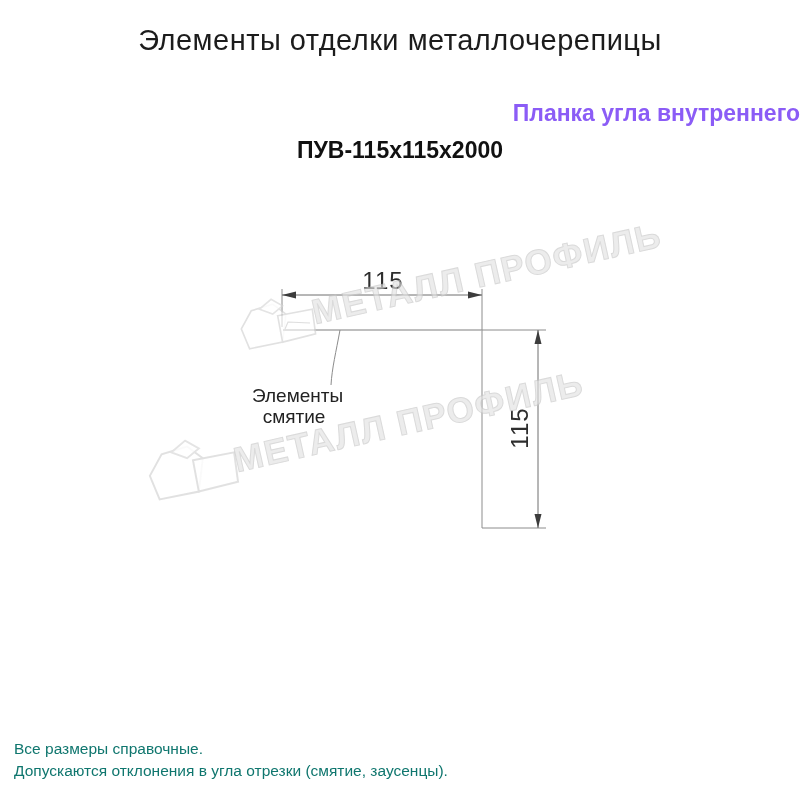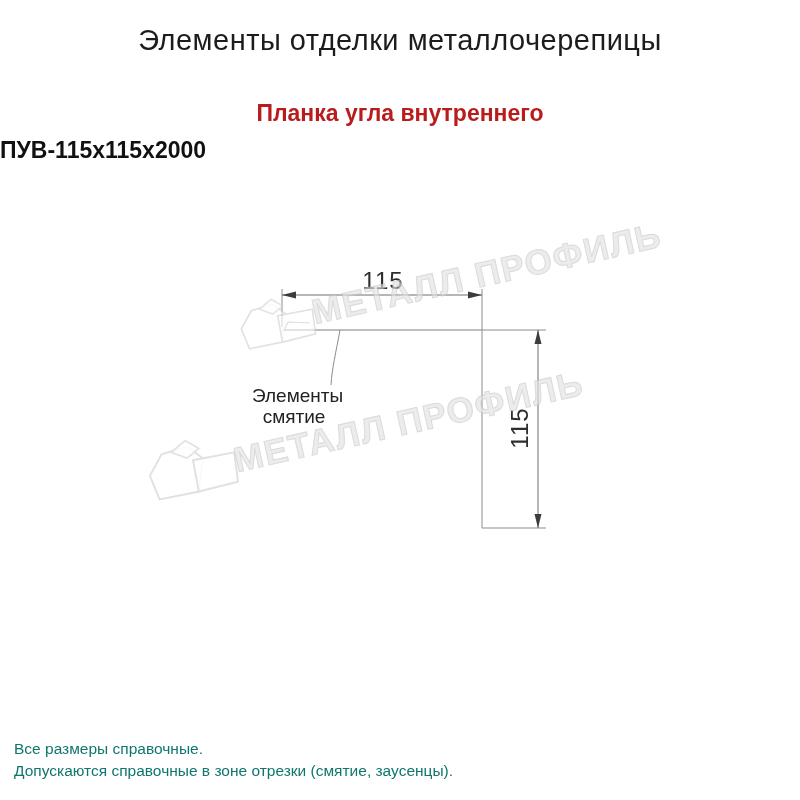--- a/index.html
+++ b/index.html
@@ -14,26 +14,27 @@
   .abs{position:absolute;}
   .page-title{
     top:24px;left:0;width:800px;
     text-align:center;
     font-size:29px;
     letter-spacing:0.5px;
     color:#1c1c1c;
   }
   .product-name{
     top:100px;left:0;width:800px;
-    text-align:center;
+    text-align:right;
     font-size:23px;font-weight:700;
-    color:#b91c1c;
+    color:#8b5cf6;
   }
   .product-sku{
     top:137px;left:0;width:800px;
+    text-align:center;
     font-size:23px;font-weight:700;
     color:#111;
   }
   .drawing-layer{top:0;left:0;z-index:2;}
   .face-label{
     left:252px;top:385px;width:84px;
     text-align:center;
     font-size:19px;line-height:21px;
     color:#222;
     z-index:2;
@@ -109,16 +110,16 @@
     <path d="M340,330 C336,352 332,368 331,385" fill="none" stroke="#8c8c8c" stroke-width="1"></path>
   </svg>
 
   <div class="abs face-label">
     <div>Элементы</div>
     <div>смятие</div>
   </div>
 
   <div class="abs footer">
     <div>Все размеры справочные.</div>
-    <div>Допускаются справочные в зоне отрезки (смятие, заусенцы).</div>
+    <div>Допускаются отклонения в угла отрезки (смятие, заусенцы).</div>
   </div>
 
 </div>
 
 </body></html>

